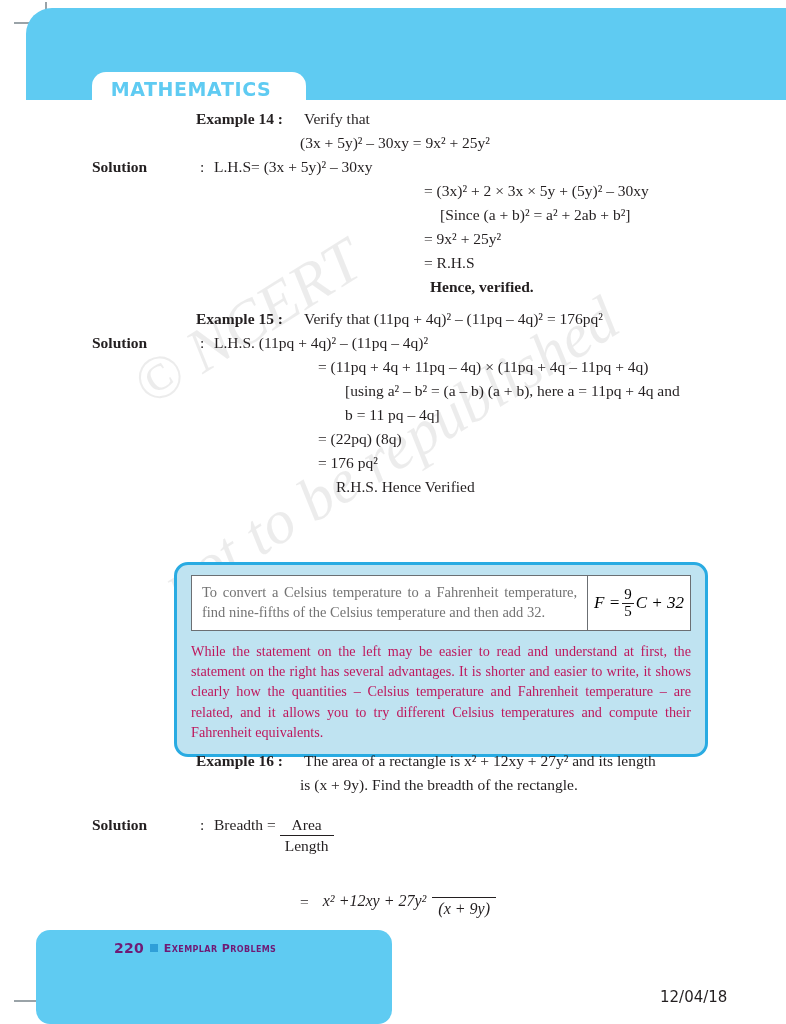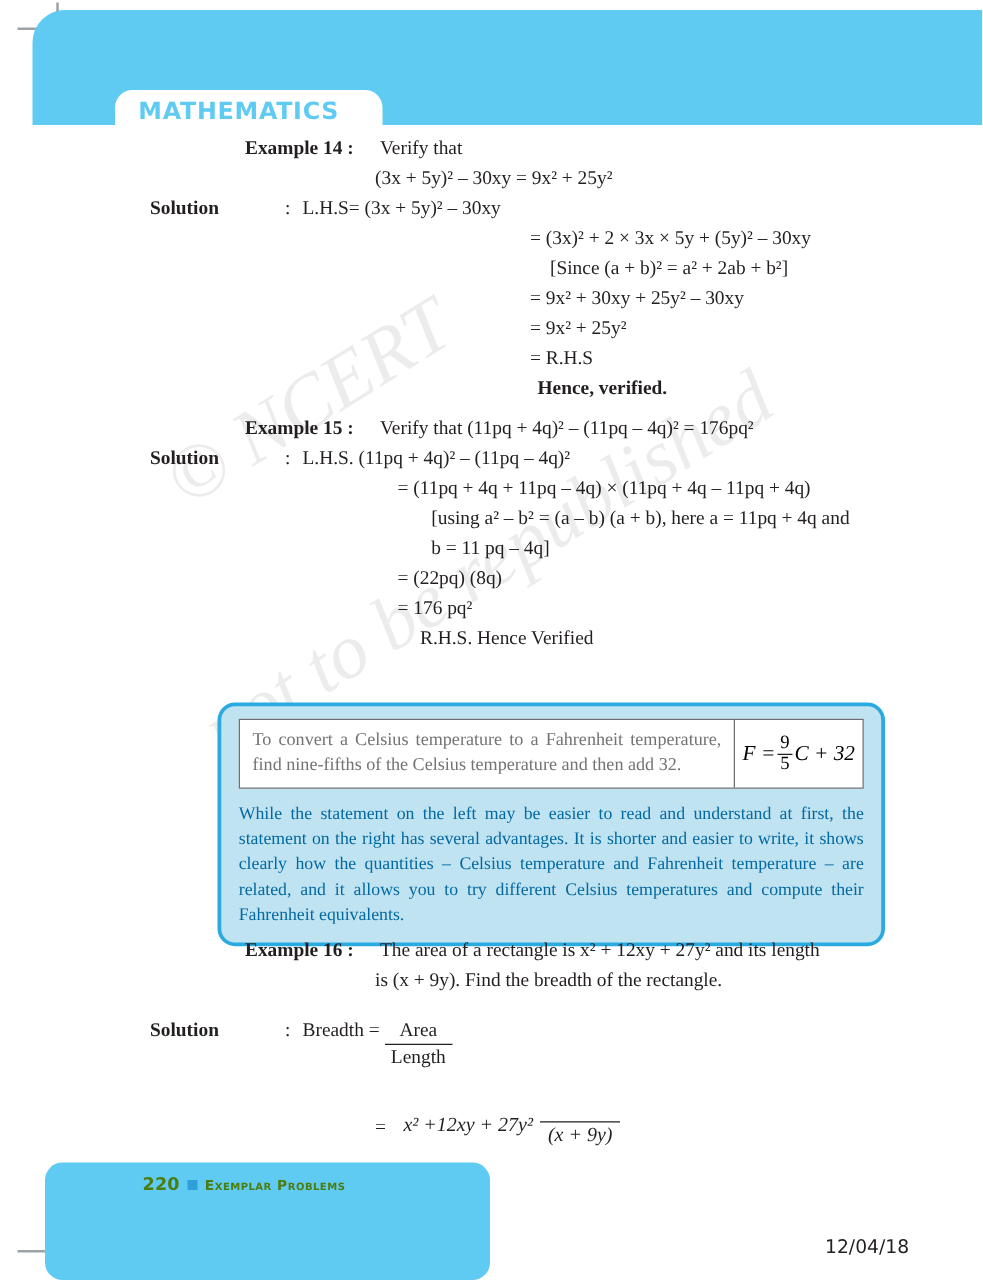--- a/index.html
+++ b/index.html
@@ -111,21 +111,21 @@
     position: relative;
     display: flex;
     align-items: baseline;
   }
   .lbl {
     font-weight: bold;
     font-size: 15.5px;
     white-space: nowrap;
   }
   .ex-label { width: 108px; margin-left: 196px; }
-  .sol-label { width: 108px; margin-left: 120px; }
+  .sol-label { width: 108px; margin-left: 92px; }
   .colon { width: 14px; display: inline-block; }
   .txt { font-size: 15.5px; }
   i, .it { font-style: italic; }
 
   .line { margin-bottom: 6px; }
   .ind-300 { margin-left: 300px; }
   .ind-345 { margin-left: 345px; }
   .ind-424 { margin-left: 424px; }
   .ind-440 { margin-left: 440px; }
   .ind-430 { margin-left: 430px; font-weight: bold; }
@@ -182,21 +182,21 @@
     margin: 0 2px;
     font-size: 15px;
   }
   .frac .num { line-height: 1.05; padding: 0 2px; }
   .frac .den { line-height: 1.05; padding: 0 2px; border-top: 1.2px solid #231f20; }
   .info-para {
     margin-top: 10px;
     font-size: 14.2px;
     line-height: 1.42;
     text-align: justify;
-    color: #0369a1;
+    color: #be185d;
   }
 
   
   .bigfrac-row {
     margin-left: 300px;
     display: flex;
     align-items: center;
   }
   .bigfrac {
     display: inline-flex;
@@ -226,21 +226,21 @@
     top: 930px;
     width: 356px;
     height: 94px;
     background: #5fcbf2;
     border-radius: 14px;
   }
   .footer-text {
     position: absolute;
     left: 114px;
     top: 940px;
-    color: #4d7c0f;
+    color: #701a75;
     font-family: "DejaVu Sans", sans-serif;
     font-size: 12px;
     font-weight: bold;
     letter-spacing: 0.2px;
     display: flex;
     align-items: center;
     gap: 6px;
     z-index: 12;
   }
   .footer-page { font-size: 14px; }
@@ -291,21 +291,20 @@
     <div class="line ind-300">(3x + 5y)² – 30xy = 9x² + 25y²</div>
 
     <div class="row line">
       <span class="lbl sol-label">Solution</span>
       <span class="txt colon">:</span>
       <span class="txt">L.H.S= (3x + 5y)² – 30xy</span>
     </div>
 
     <div class="line ind-424">= (3x)² + 2 × 3x × 5y + (5y)² – 30xy</div>
     <div class="line ind-440">[Since (a + b)² = a² + 2ab + b²]</div>
-    <div class="line ind-424">= 9x² + 30xy + 25y² – 30xy</div>
     <div class="line ind-424">= 9x² + 25y²</div>
     <div class="line ind-424">= R.H.S</div>
     <div class="line ind-430" style="margin-bottom:14px">Hence, verified.</div>
 
     <div class="row line">
       <span class="lbl ex-label">Example 15 :</span>
       <span class="txt">Verify that (11pq + 4q)² – (11pq – 4q)² = 176pq²</span>
     </div>
 
     <div class="row line">

